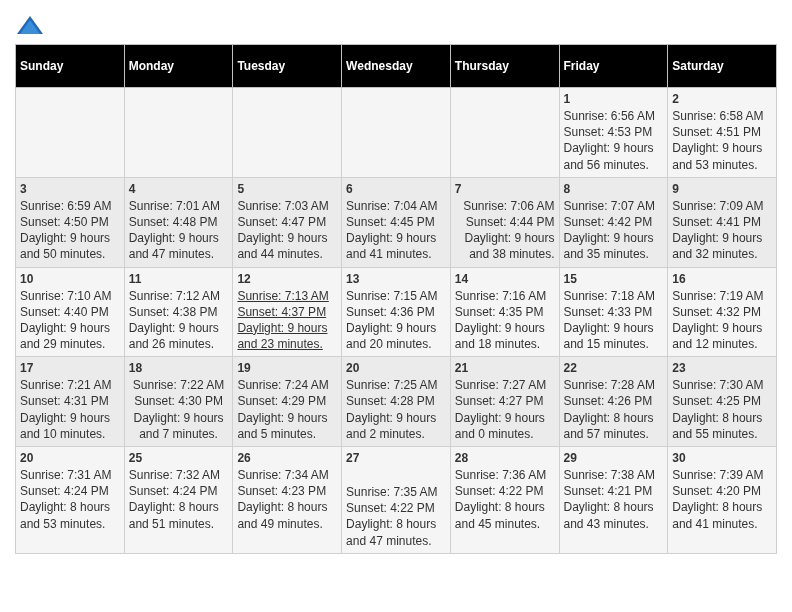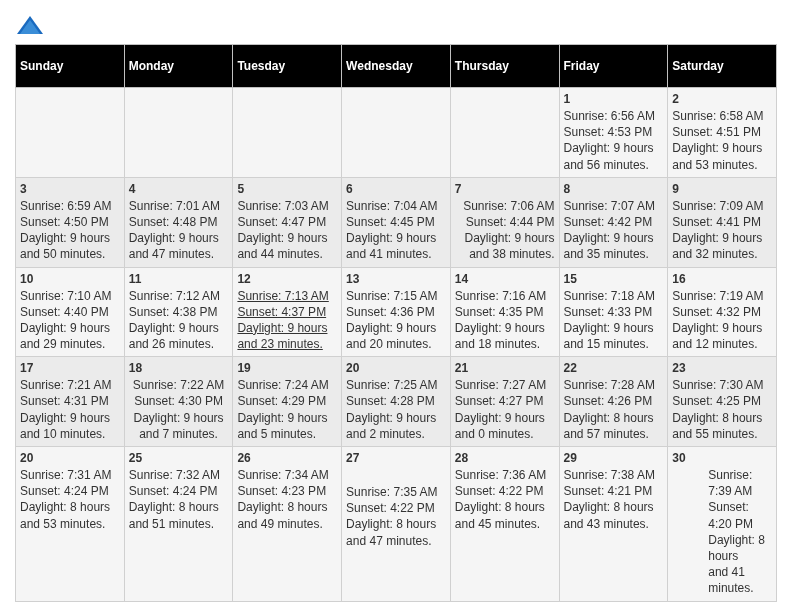--- a/index.html
+++ b/index.html
@@ -333,21 +333,21 @@
           </td>
           <td>
             <span class="day-num">29</span>
             <div class="day-info" style="white-space: pre-line;">Sunrise: 7:38 AM
 Sunset: 4:21 PM
 Daylight: 8 hours
 and 43 minutes.</div>
           </td>
           <td>
             <span class="day-num">30</span>
-            <div class="day-info" style="white-space: pre-line; margin-left: 36px;">Sunrise: 7:39 AM
+            <div class="day-info" style="white-space: pre-line;">Sunrise: 7:39 AM
 Sunset: 4:20 PM
 Daylight: 8 hours
 and 41 minutes.</div>
           </td>
         </tr>
       </tbody>
   </table>
 </div>
 
 </body></html>

